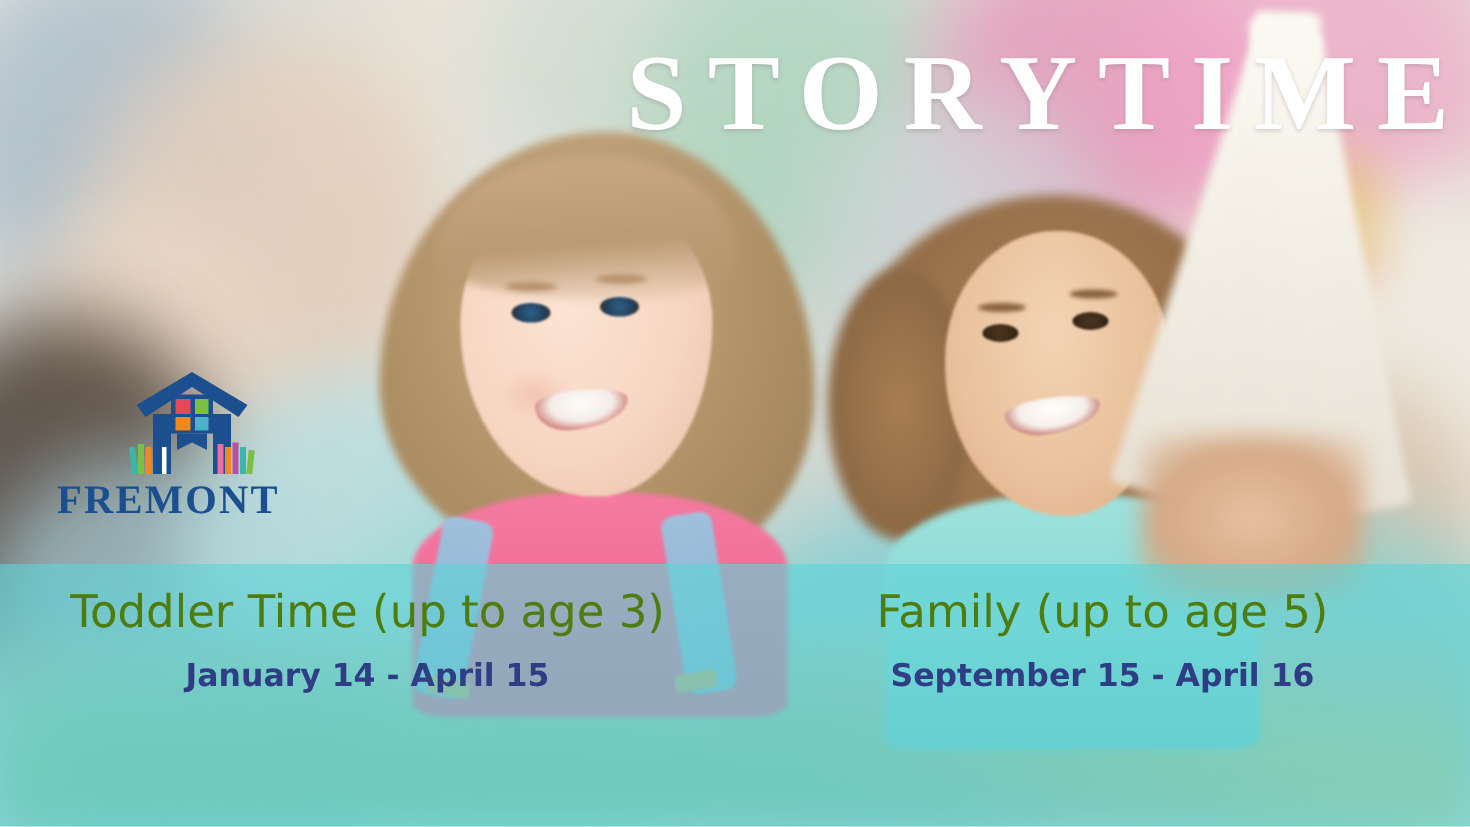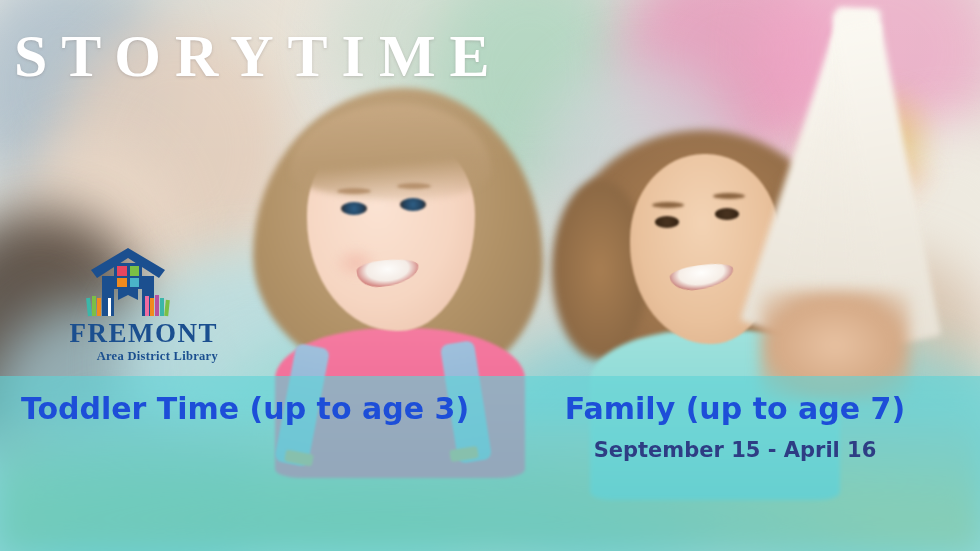--- a/index.html
+++ b/index.html
@@ -224,39 +224,39 @@
     position: absolute; inset: 0;
     background: linear-gradient(180deg, rgba(255,255,255,.10) 0%, rgba(255,255,255,0) 30%);
     pointer-events: none;
   }
 
   
   .title {
     position: absolute;
     left: 0; right: 0;
     top: 26px;
-    text-align: left;
+    text-align: right;
     font-family: "Liberation Serif", "DejaVu Serif", serif;
     font-weight: 700;
-    font-size: 60px;
+    font-size: 72px;
     line-height: 1;
     letter-spacing: 14px;
     color: #ffffff;
     text-indent: 14px;
     text-shadow: 0 1px 3px rgba(120,110,110,.30);
     white-space: nowrap;
   }
 
   
   .logo {
     position: absolute;
     left: 38px;
     top: 246px;
     width: 180px;
-    text-align: right;
+    text-align: left;
   }
   .logo-mark { position: relative; width: 86px; height: 72px; margin: 0 auto; }
   .logo-text {
     font-family: "Liberation Serif", "DejaVu Serif", serif;
     color: #1b4f8f;
     line-height: 1;
   }
   .logo-name {
     font-size: 27px;
     font-weight: 700;
@@ -280,24 +280,24 @@
     display: flex;
   }
   .banner-col {
     flex: 1 1 50%;
     text-align: center;
     padding-top: 16px;
     box-sizing: border-box;
   }
   .col-title {
     font-family: "DejaVu Sans", "Liberation Sans", sans-serif;
-    font-weight: 700;
+    font-weight: 400;
     font-size: 30px;
     line-height: 1.15;
-    color: #1d4ed8;
+    color: #4d7c0f;
     white-space: nowrap;
   }
   .col-when {
     font-family: "Liberation Sans", sans-serif;
     font-weight: 400;
     font-size: 22px;
     line-height: 1.2;
     color: #3b4a8c;
     margin-top: 14px;
     letter-spacing: .4px;
@@ -413,30 +413,30 @@
 
         <rect x="60" y="50" width="4" height="20" fill="#f06ba0"></rect>
         <rect x="65" y="52" width="4" height="18" fill="#f08a1e"></rect>
         <rect x="70" y="49" width="4" height="21" fill="#b84fa0"></rect>
         <rect x="75" y="52" width="4" height="18" fill="#3bb6a8"></rect>
         <rect x="80" y="54" width="4" height="16" fill="#7bbf45" transform="rotate(6 82 62)"></rect>
       </svg>
     </div>
     <div class="logo-text">
       <div class="logo-name">FREMONT</div>
-      <div class="logo-sub">Area District Library</div>
     </div>
   </div>
 
   <div class="banner">
 
     <div class="banner-col">
       <div class="col-title">Toddler Time (up to age 3)</div>
+      <div class="col-dates">January 14 - April 15</div>
     </div>
 
     <div class="banner-col">
-      <div class="col-title">Family (up to age 7)</div>
+      <div class="col-title">Family (up to age 5)</div>
       <div class="col-dates">September 15 - April 16</div>
     </div>
 
   </div>
 
 </div>
 
 </body></html>

